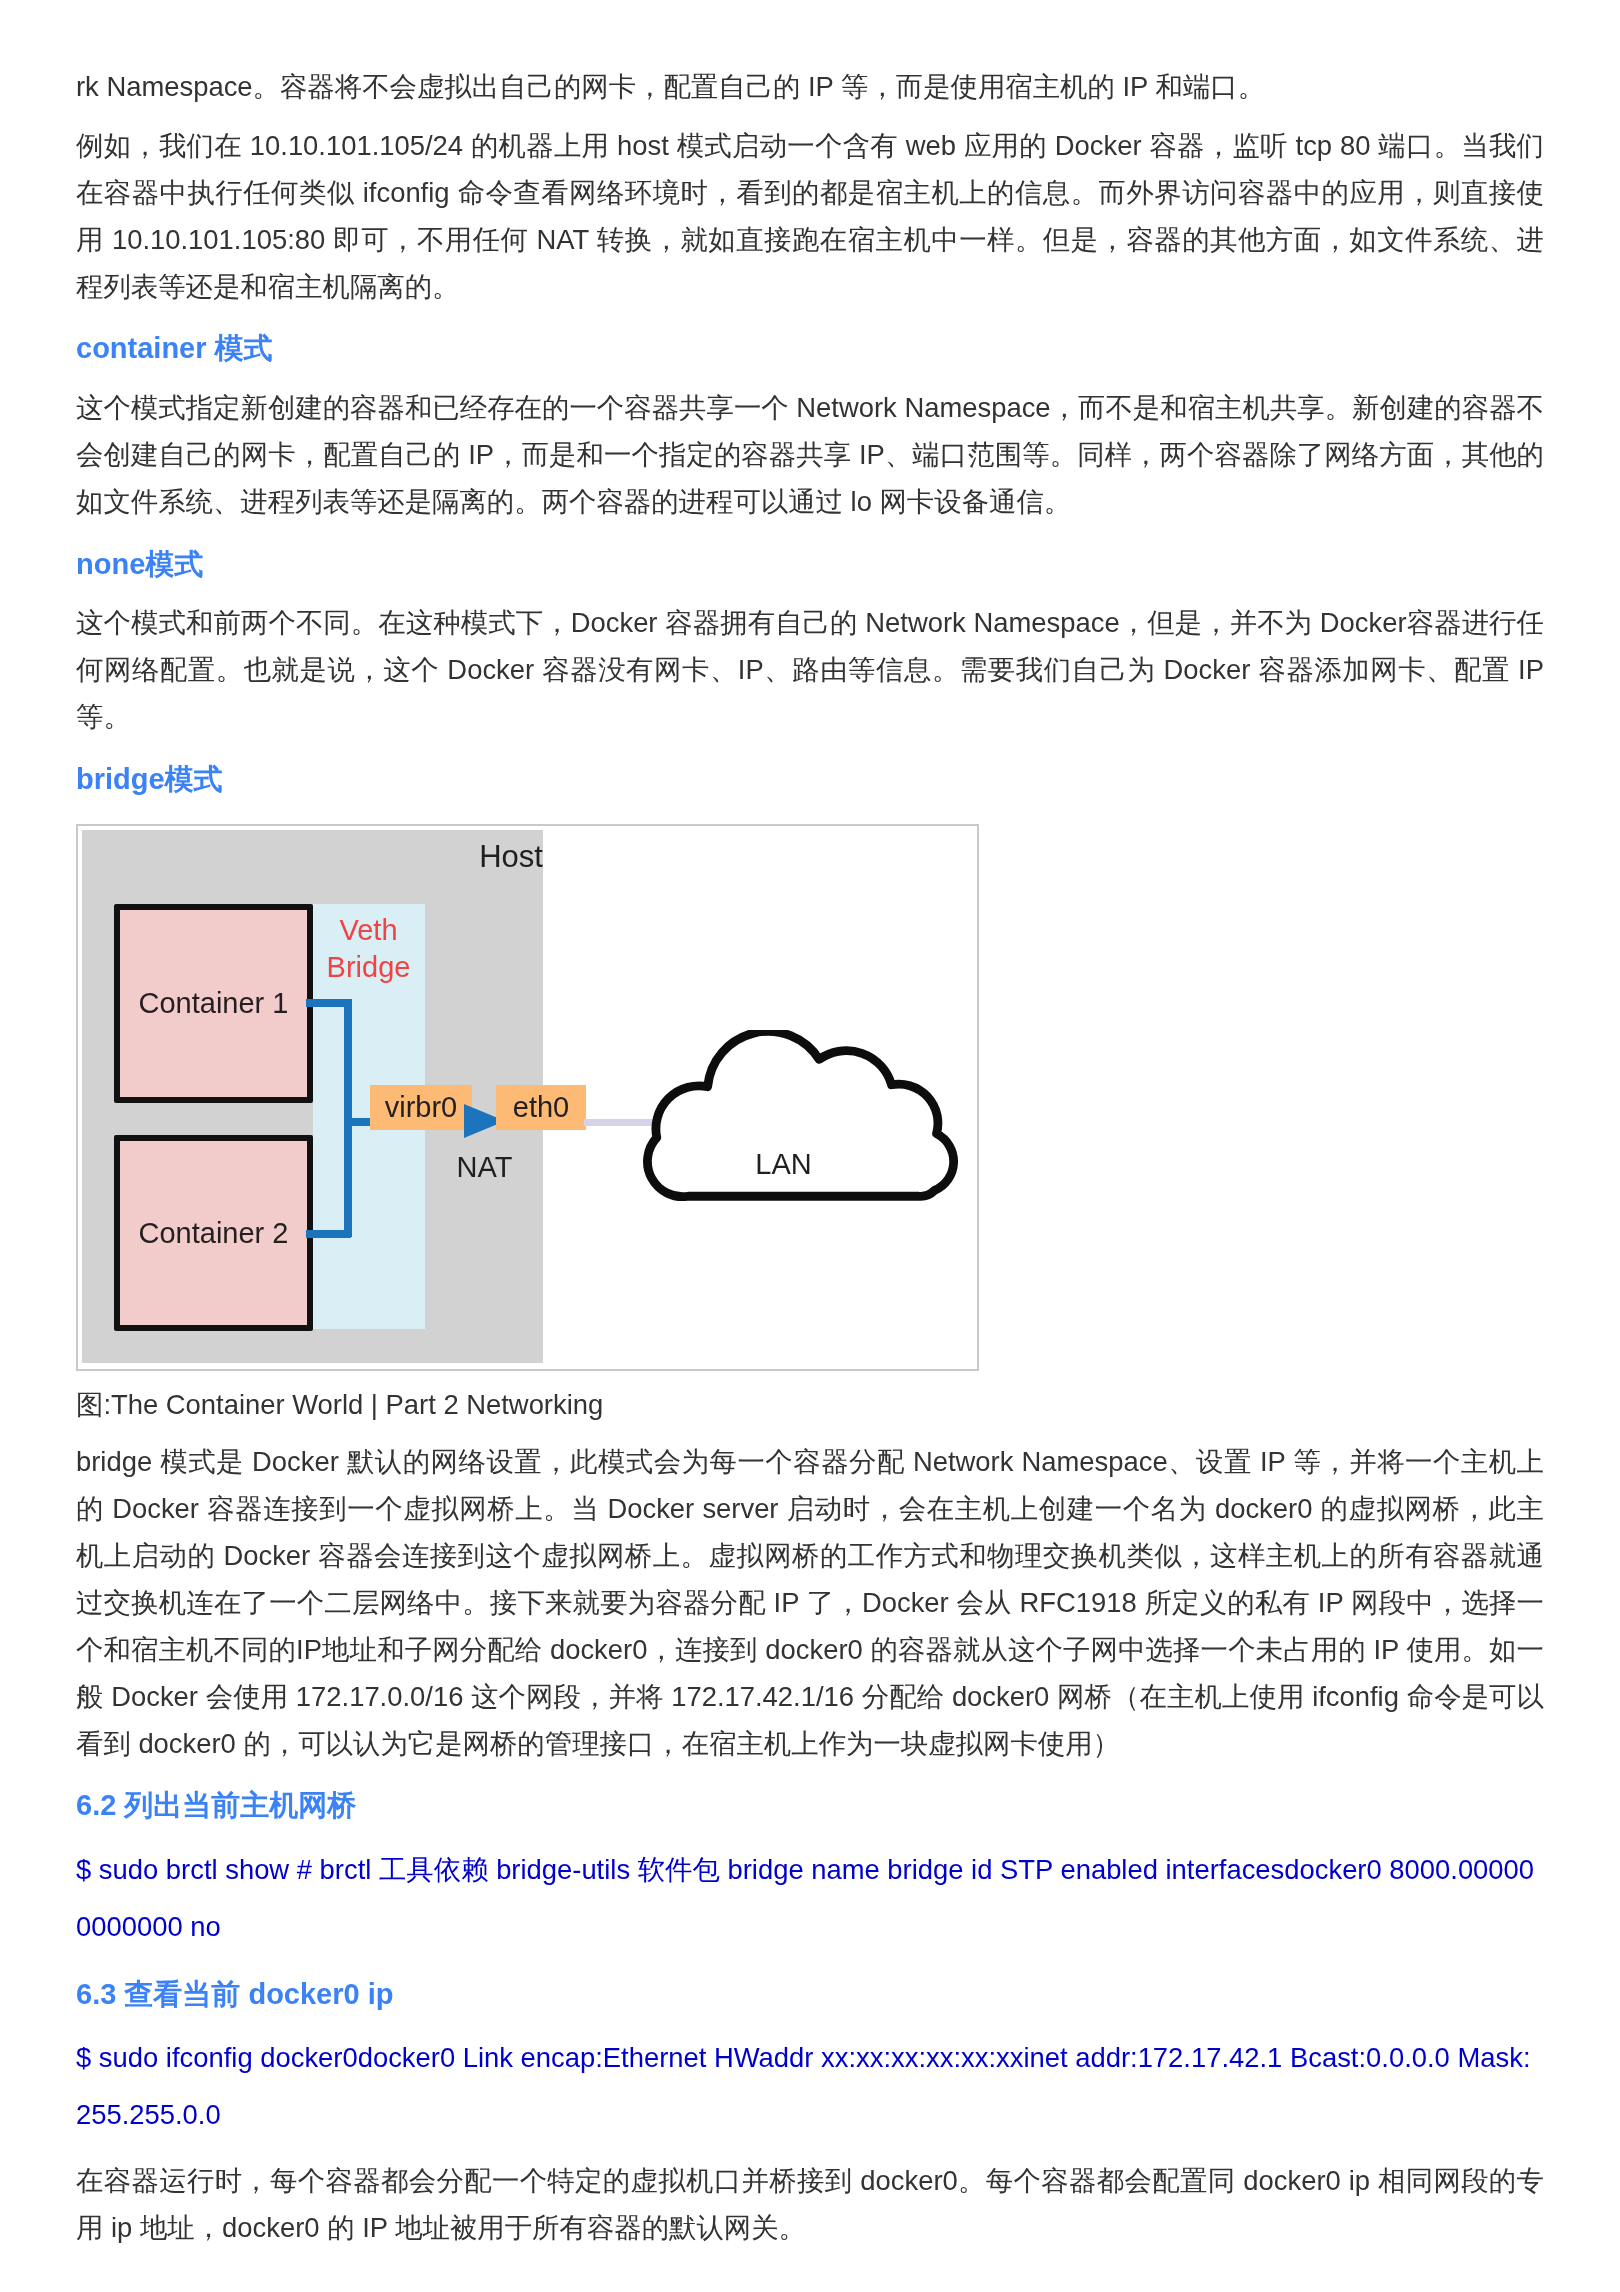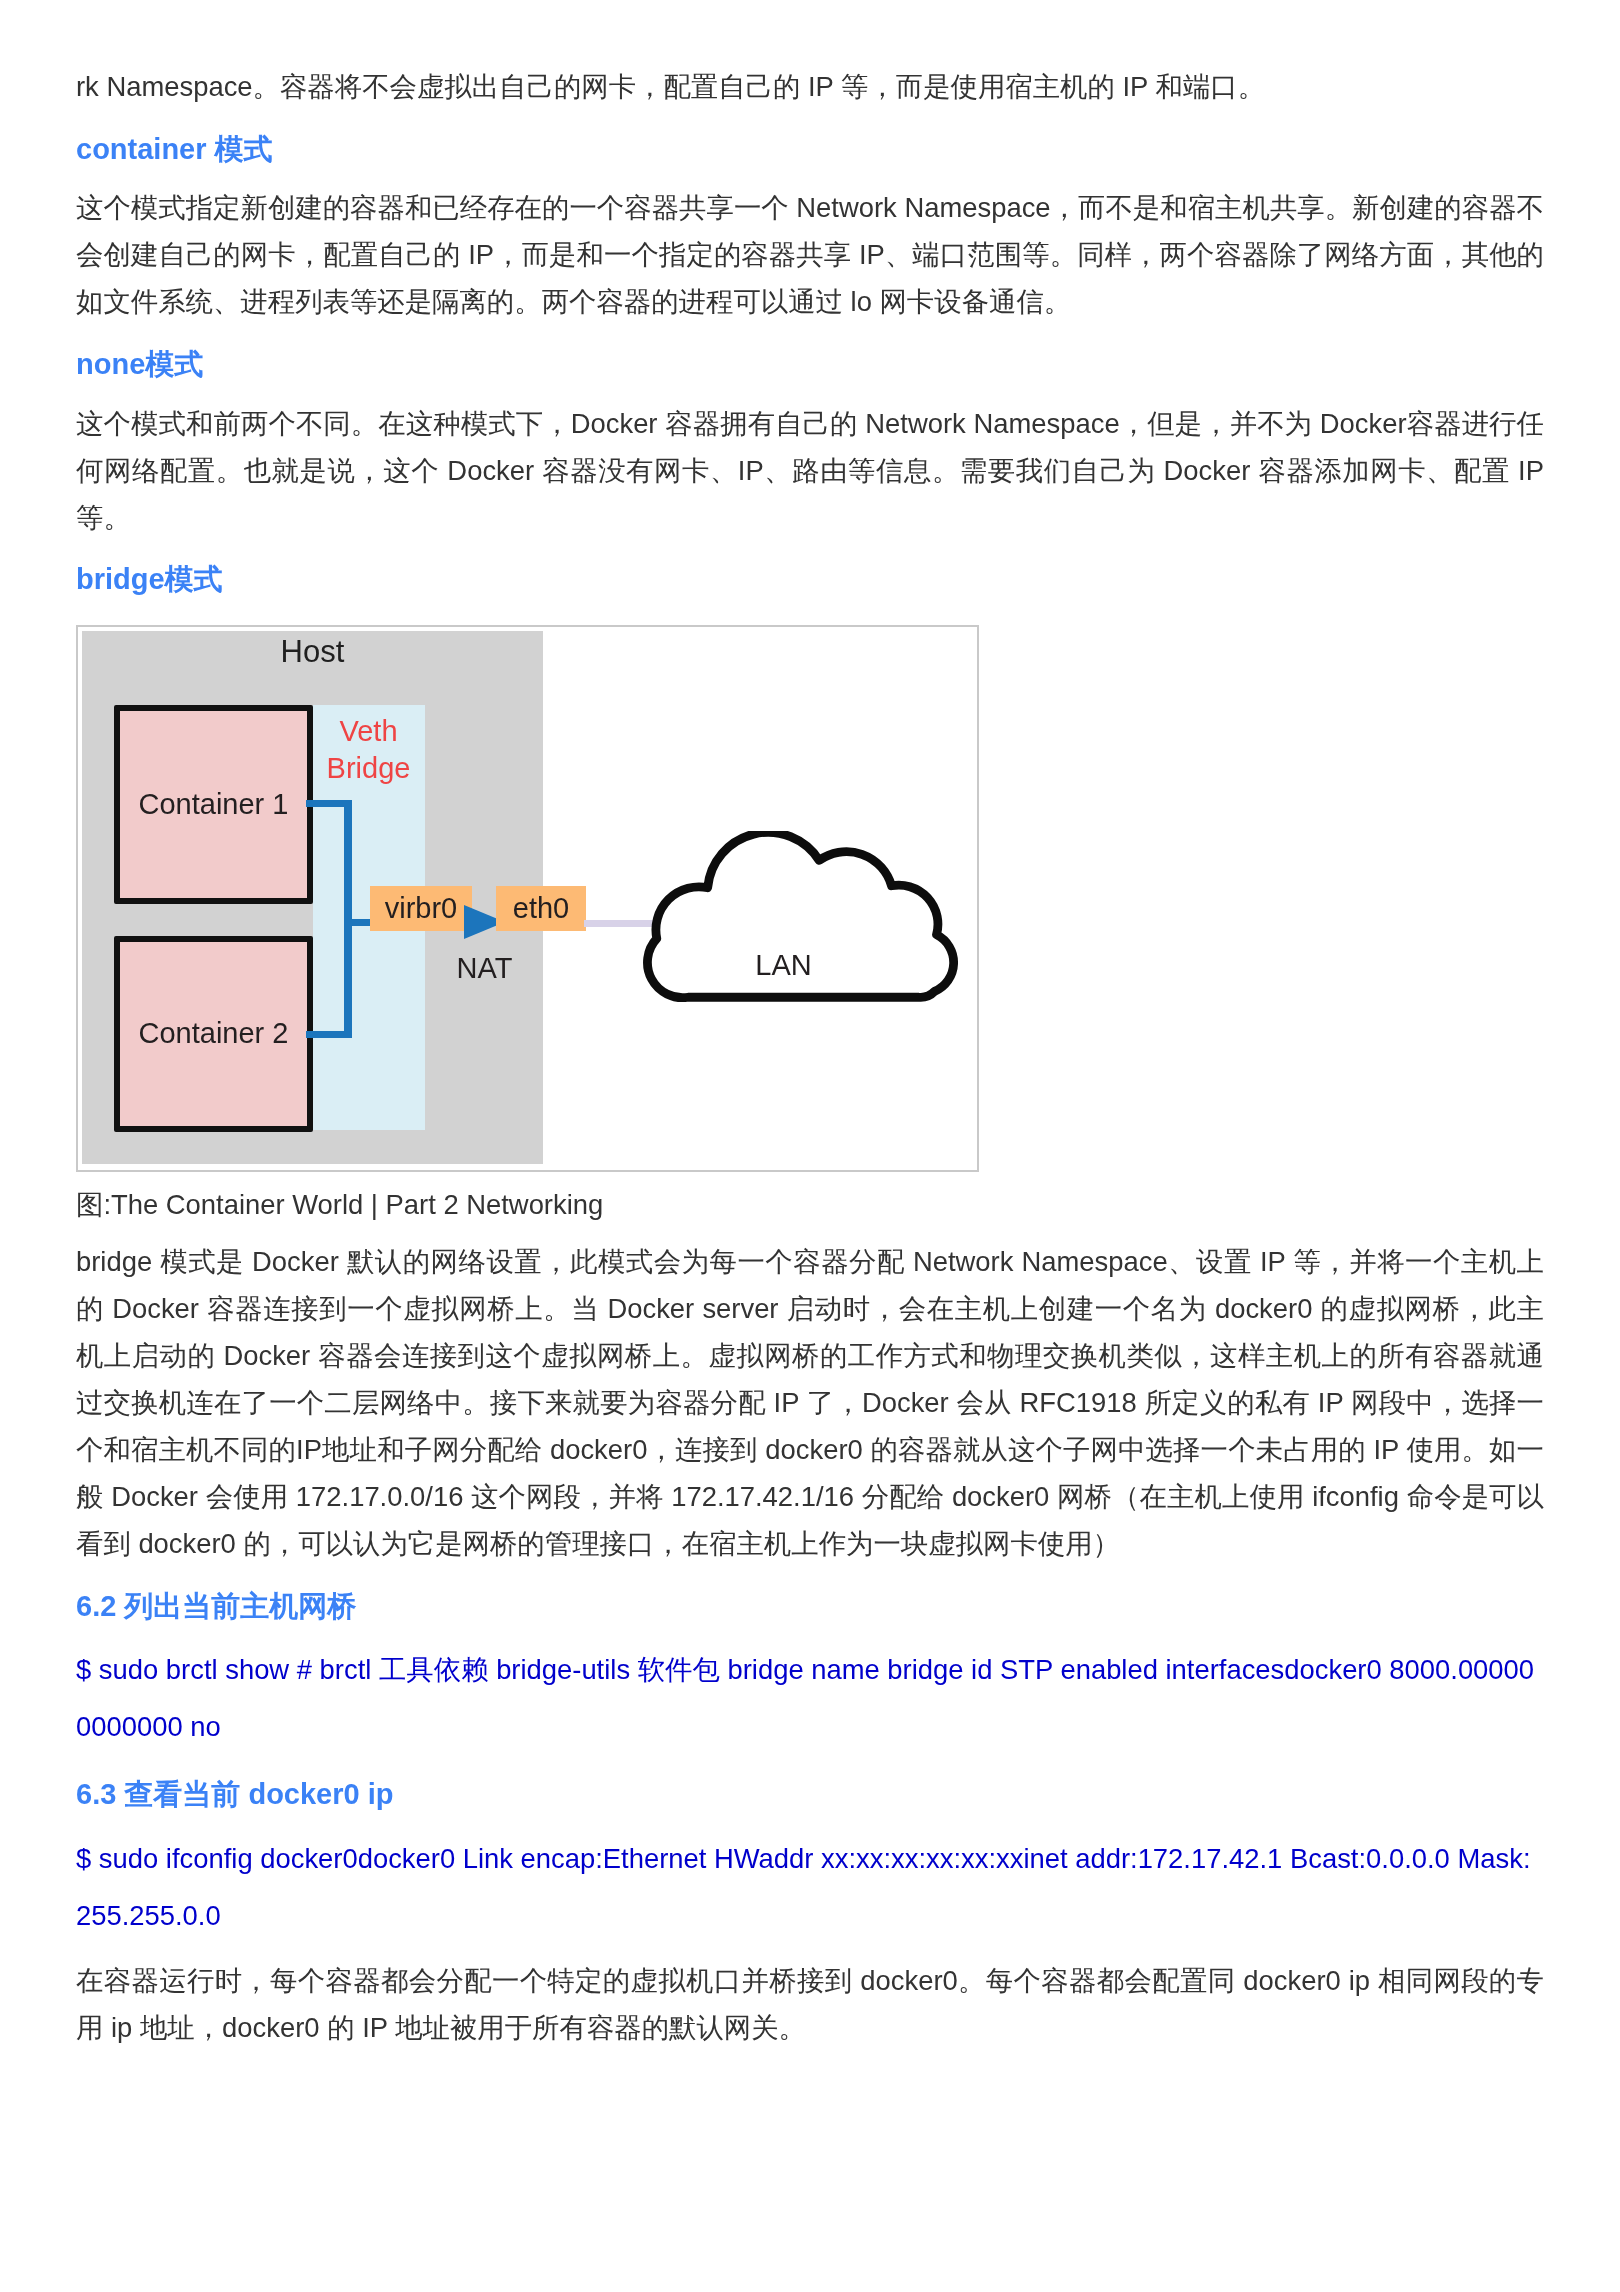--- a/index.html
+++ b/index.html
@@ -60,23 +60,23 @@
     overflow: hidden;
   }
   .host-area {
     position: absolute;
     left: 3.9px; top: 3.9px;
     width: 461px; height: 533px;
     background: #d2d2d2;
   }
   .host-label {
     position: absolute;
-    left: 3.9px; top: 7px;
+    left: 3.9px; top: 13px;
     width: 461px;
-    text-align: center;
+    text-align: right;
     font-size: 31px;
     color: #1f1f1f;
   }
   .veth-strip {
     position: absolute;
     left: 235px; top: 78px;
     width: 112px; height: 425px;
     background: #daeef5;
   }
   .veth-label {
@@ -159,20 +159,21 @@
     margin-top: 40px;
   }
 </style>
 </head>
 <body>
 
 <div class="page">
 
   <p class="body-text">rk Namespace。容器将不会虚拟出自己的网卡，配置自己的 IP 等，而是使用宿主机的 IP 和端口。</p>
 
+  <p class="body-text">例如，我们在 10.10.101.105/24 的机器上用 host 模式启动一个含有 web 应用的 Docker 容器，监听 tcp 80 端口。当我们在容器中执行任何类似 ifconfig 命令查看网络环境时，看到的都是宿主机上的信息。而外界访问容器中的应用，则直接使用 10.10.101.105:80 即可，不用任何 NAT 转换，就如直接跑在宿主机中一样。但是，容器的其他方面，如文件系统、进程列表等还是和宿主机隔离的。</p>
 
   <h3 class="doc-heading">container 模式</h3>
 
   <p class="body-text">这个模式指定新创建的容器和已经存在的一个容器共享一个 Network Namespace，而不是和宿主机共享。新创建的容器不会创建自己的网卡，配置自己的 IP，而是和一个指定的容器共享 IP、端口范围等。同样，两个容器除了网络方面，其他的如文件系统、进程列表等还是隔离的。两个容器的进程可以通过 lo 网卡设备通信。</p>
 
   <h3 class="doc-heading">none模式</h3>
 
   <p class="body-text">这个模式和前两个不同。在这种模式下，Docker 容器拥有自己的 Network Namespace，但是，并不为 Docker容器进行任何网络配置。也就是说，这个 Docker 容器没有网卡、IP、路由等信息。需要我们自己为 Docker 容器添加网卡、配置 IP 等。</p>
 
   <h3 class="doc-heading">bridge模式</h3>

